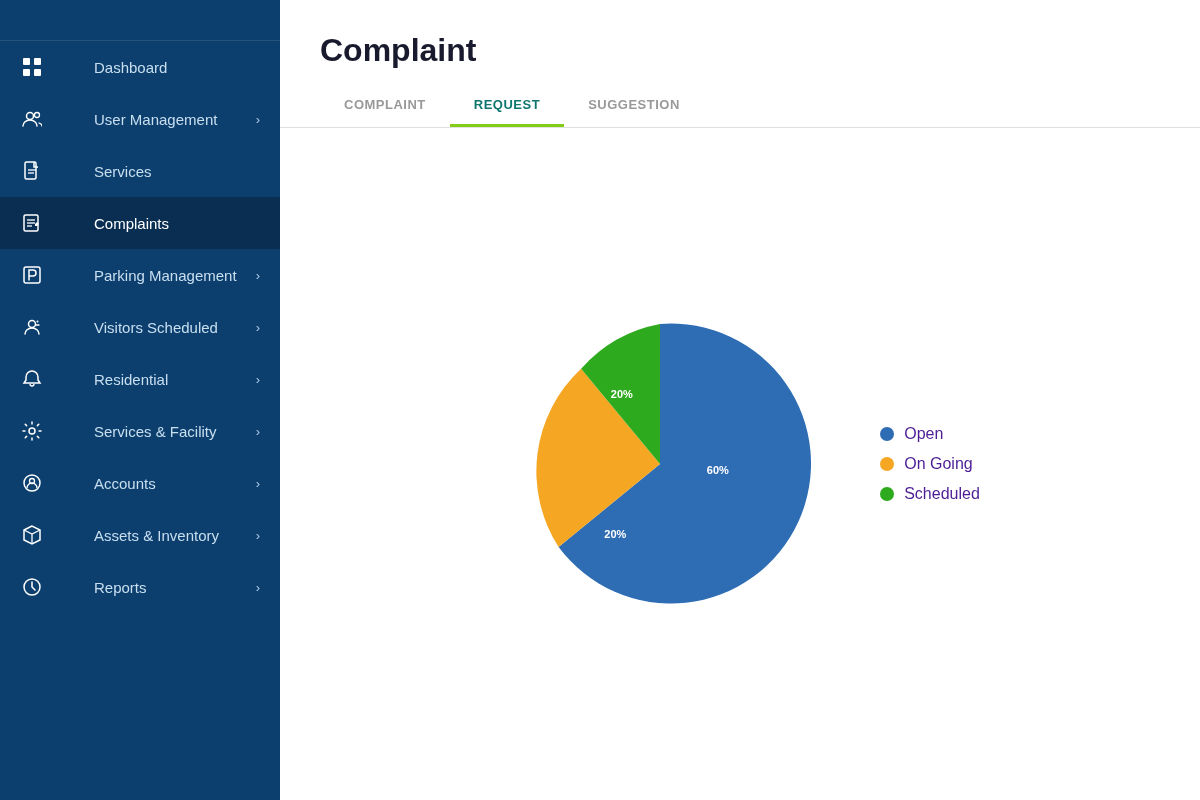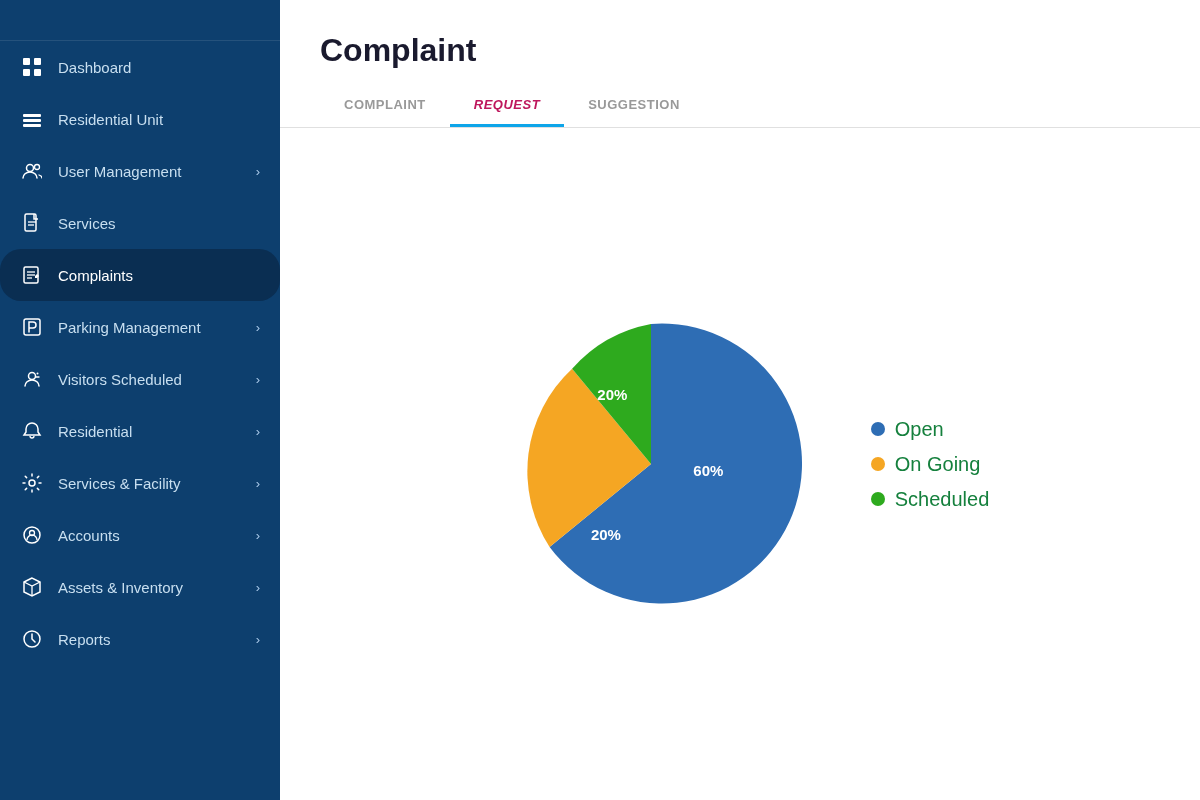--- a/index.html
+++ b/index.html
@@ -27,34 +27,34 @@
       display: flex;
       align-items: center;
       padding: 14px 20px;
       cursor: pointer;
       color: #c8dff0;
       font-size: 15px;
       font-weight: 500;
       position: relative;
       transition: background 0.2s;
     }
-    .sidebar-item.active { background: #0a2e52; color: #fff; border-radius: 21px; }
+    .sidebar-item.active { background: #0a2e52; color: #fff; }
     .sidebar-item .icon {
       width: 24px;
       height: 24px;
       margin-right: 14px;
       display: flex; align-items: center; justify-content: center;
       flex-shrink: 0;
     }
     .sidebar-item .chevron {
       margin-left: auto;
       font-size: 13px;
       color: #a8c8e8;
     }
-    .sidebar-item .label { flex: 1; }
+    .sidebar-item .label { flex: 1; margin-left: 36px; }
 
     
     .main {
       flex: 1;
       background: #fff;
       display: flex;
       flex-direction: column;
       overflow: hidden;
       border-radius: 29px;
     }
@@ -78,23 +78,22 @@
       padding: 12px 24px;
       font-size: 13px;
       font-weight: 600;
       letter-spacing: 0.5px;
       color: #999;
       cursor: pointer;
       border-bottom: 3px solid transparent;
       text-transform: uppercase;
     }
     .tab.active {
-      color: #be185d;
-      border-bottom: 3px solid #0ea5e9;
-      font-style: italic;
+      color: #0f766e;
+      border-bottom: 3px solid #84cc16;
     }
 
     
     .chart-area {
       flex: 1;
       display: flex;
       align-items: center;
       justify-content: center;
       padding: 40px;
       position: relative;
@@ -108,41 +107,41 @@
       position: relative;
       width: 320px;
       height: 320px;
     }
     .pie-wrapper svg {
       width: 320px;
       height: 320px;
     }
     .pie-label {
       position: absolute;
-      font-size: 15px;
+      font-size: 11px;
       font-weight: 600;
       color: #fff;
       pointer-events: none;
     }
     .label-60 { top: 52%; left: 68%; transform: translate(-50%, -50%); }
     .label-20-orange { top: 72%; left: 36%; transform: translate(-50%, -50%); }
     .label-20-green { top: 28%; left: 38%; transform: translate(-50%, -50%); }
 
     
     .legend {
       display: flex;
       flex-direction: column;
       gap: 12px;
     }
     .legend-item {
       display: flex;
       align-items: center;
       gap: 10px;
-      font-size: 20px;
-      color: #15803d;
+      font-size: 16px;
+      color: #4c1d95;
     }
     .legend-dot {
       width: 14px;
       height: 14px;
       border-radius: 50%;
       flex-shrink: 0;
     }
   </style>
 </head>
 <body>
@@ -155,30 +154,20 @@
       <svg width="20" height="20" viewBox="0 0 20 20" fill="none">
         <rect x="1" y="1" width="7" height="7" rx="1" fill="white"></rect>
         <rect x="12" y="1" width="7" height="7" rx="1" fill="white"></rect>
         <rect x="1" y="12" width="7" height="7" rx="1" fill="white"></rect>
         <rect x="12" y="12" width="7" height="7" rx="1" fill="white"></rect>
       </svg>
     </span>
     <span class="label">Dashboard</span>
   </div>
 
-  <div class="sidebar-item">
-    <span class="icon">
-      <svg width="20" height="20" viewBox="0 0 20 20" fill="none">
-        <rect x="1" y="5" width="18" height="3" rx="1" fill="white"></rect>
-        <rect x="1" y="10" width="18" height="3" rx="1" fill="white"></rect>
-        <rect x="1" y="15" width="18" height="3" rx="1" fill="white"></rect>
-      </svg>
-    </span>
-    <span class="label">Residential Unit</span>
-  </div>
 
   <div class="sidebar-item">
     <span class="icon">
       <svg width="20" height="20" viewBox="0 0 20 20" fill="none">
         <circle cx="8" cy="7" r="3.5" stroke="white" stroke-width="1.5"></circle>
         <path d="M1 17c0-3.314 3.134-6 7-6s7 2.686 7 6" stroke="white" stroke-width="1.5" stroke-linecap="round"></path>
         <circle cx="15" cy="6" r="2.5" stroke="white" stroke-width="1.3"></circle>
         <path d="M17 14c1.5.5 3 1.8 3 3" stroke="white" stroke-width="1.3" stroke-linecap="round"></path>
       </svg>
     </span>

